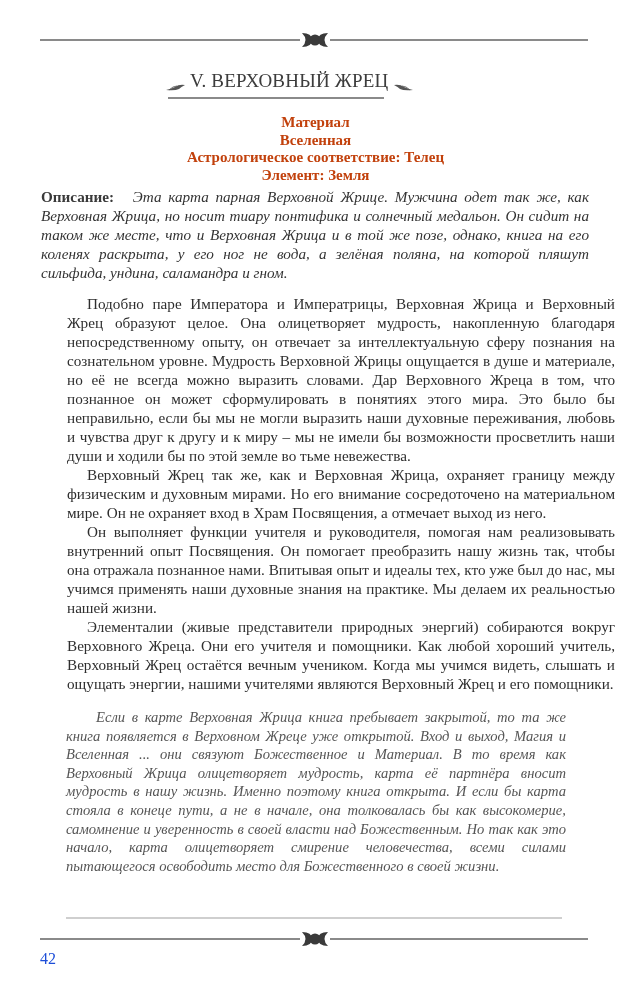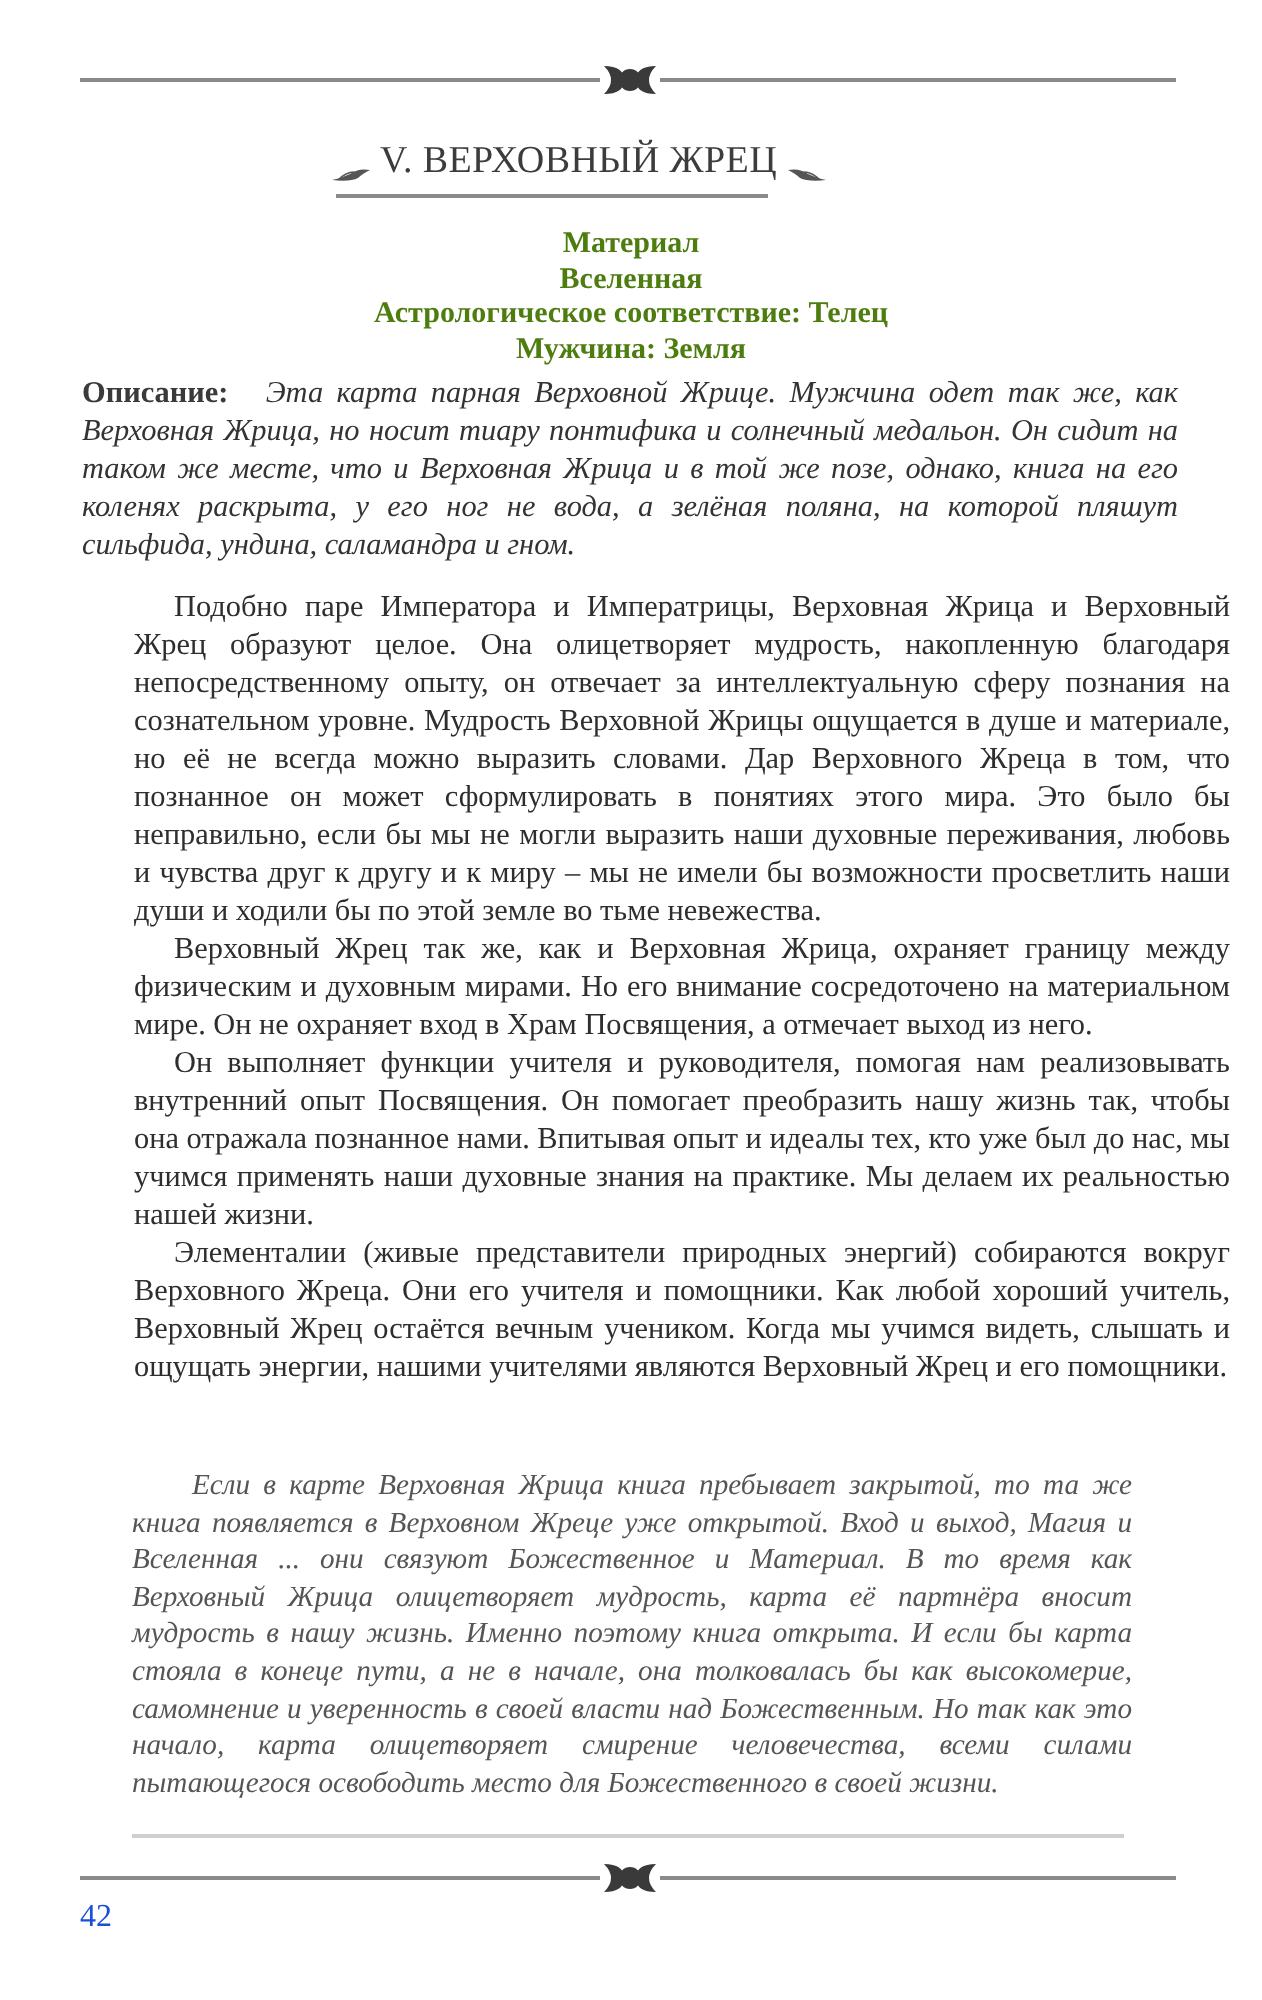--- a/index.html
+++ b/index.html
@@ -25,42 +25,42 @@
     font-size: 19px; font-weight: normal; color: #3c3c3c; letter-spacing: 0.2px;
     white-space: nowrap; display: inline-flex; align-items: flex-end; gap: 3px;
   }
   .title-underline {
     position: absolute; left: 168px; top: 97px; width: 216px; height: 1.5px; background: #8a8a8a;
   }
   .orn { display: inline-block; width: 22px; height: 10px; }
 
   .meta {
     position: absolute; left: 0; top: 114px; width: 631px; text-align: center;
-    font-family: "Liberation Serif", serif; font-weight: bold; font-size: 15px; line-height: 17.5px; color: #4d7c0f;
+    font-family: "Liberation Serif", serif; font-weight: bold; font-size: 15px; line-height: 17.5px; color: #c2410c;
   }
 
   .desc {
     position: absolute; left: 41px; top: 187px; width: 548px;
     font-size: 15.2px; line-height: 19px; text-align: justify; color: #333;
   }
   .desc .label { font-weight: bold; font-style: normal; color: #3a3a3a; }
   .desc .body { font-style: italic; margin-left: 12px; }
 
   .main {
     position: absolute; left: 41px; top: 294px; width: 548px;
     font-size: 15.2px; line-height: 19px; text-align: justify; color: #2e2e2e; margin-left: 26px;
   }
   .main p { text-indent: 20px; }
 
   .interp {
     position: absolute; left: 66px; top: 708px; width: 500px;
     color: #555; font-size: 14.6px; line-height: 18.6px;
   }
   .interp-heading { padding-left: 30px; font-size: 14.6px; color: #555; }
-  .interp-body { font-style: italic; text-align: justify; text-indent: 30px; margin-top: 26px; }
+  .interp-body { font-style: italic; text-align: justify; text-indent: 30px; }
   .interp-rule {
     position: absolute; left: 66px; top: 917px; width: 496px; height: 2px; background: #cfcfcf;
   }
 
   .page-number {
     position: absolute; left: 40px; top: 950px; font-size: 16px; color: #1d4ed8;
   }
 </style>
 </head>
 <body>
@@ -85,21 +85,21 @@
       <path d="M18 8 Q14 4 10 4" stroke="#555" stroke-width="0.8" fill="none"></path>
     </svg>
   </span>
 </div>
 <div class="title-underline"></div>
 
 <div class="meta">
   <div>Материал</div>
   <div>Вселенная</div>
   <div>Астрологическое соответствие: Телец</div>
-  <div>Мужчина: Земля</div>
+  <div>Элемент: Земля</div>
 </div>
 
 <div class="desc">
   <span class="label">Описание:</span>
   <span class="body">Эта карта парная Верховной Жрице. Мужчина одет так же, как Верховная Жрица, но носит тиару понтифика и солнечный медальон. Он сидит на таком же месте, что и Верховная Жрица и в той же позе, однако, книга на его коленях раскрыта, у его ног не вода, а зелёная поляна, на которой пляшут сильфида, ундина, саламандра и гном.</span>
 </div>
 
 <div class="main">
   <p>Подобно паре Императора и Императрицы, Верховная Жрица и Верховный Жрец образуют целое. Она олицетворяет мудрость, накопленную благодаря непосредственному опыту, он отвечает за интеллектуальную сферу познания на сознательном уровне. Мудрость Верховной Жрицы ощущается в душе и материале, но её не всегда можно выразить словами. Дар Верховного Жреца в том, что познанное он может сформулировать в понятиях этого мира. Это было бы неправильно, если бы мы не могли выразить наши духовные переживания, любовь и чувства друг к другу и к миру – мы не имели бы возможности просветлить наши души и ходили бы по этой земле во тьме невежества.</p>
   <p>Верховный Жрец так же, как и Верховная Жрица, охраняет границу между физическим и духовным мирами. Но его внимание сосредоточено на материальном мире. Он не охраняет вход в Храм Посвящения, а отмечает выход из него.</p>

